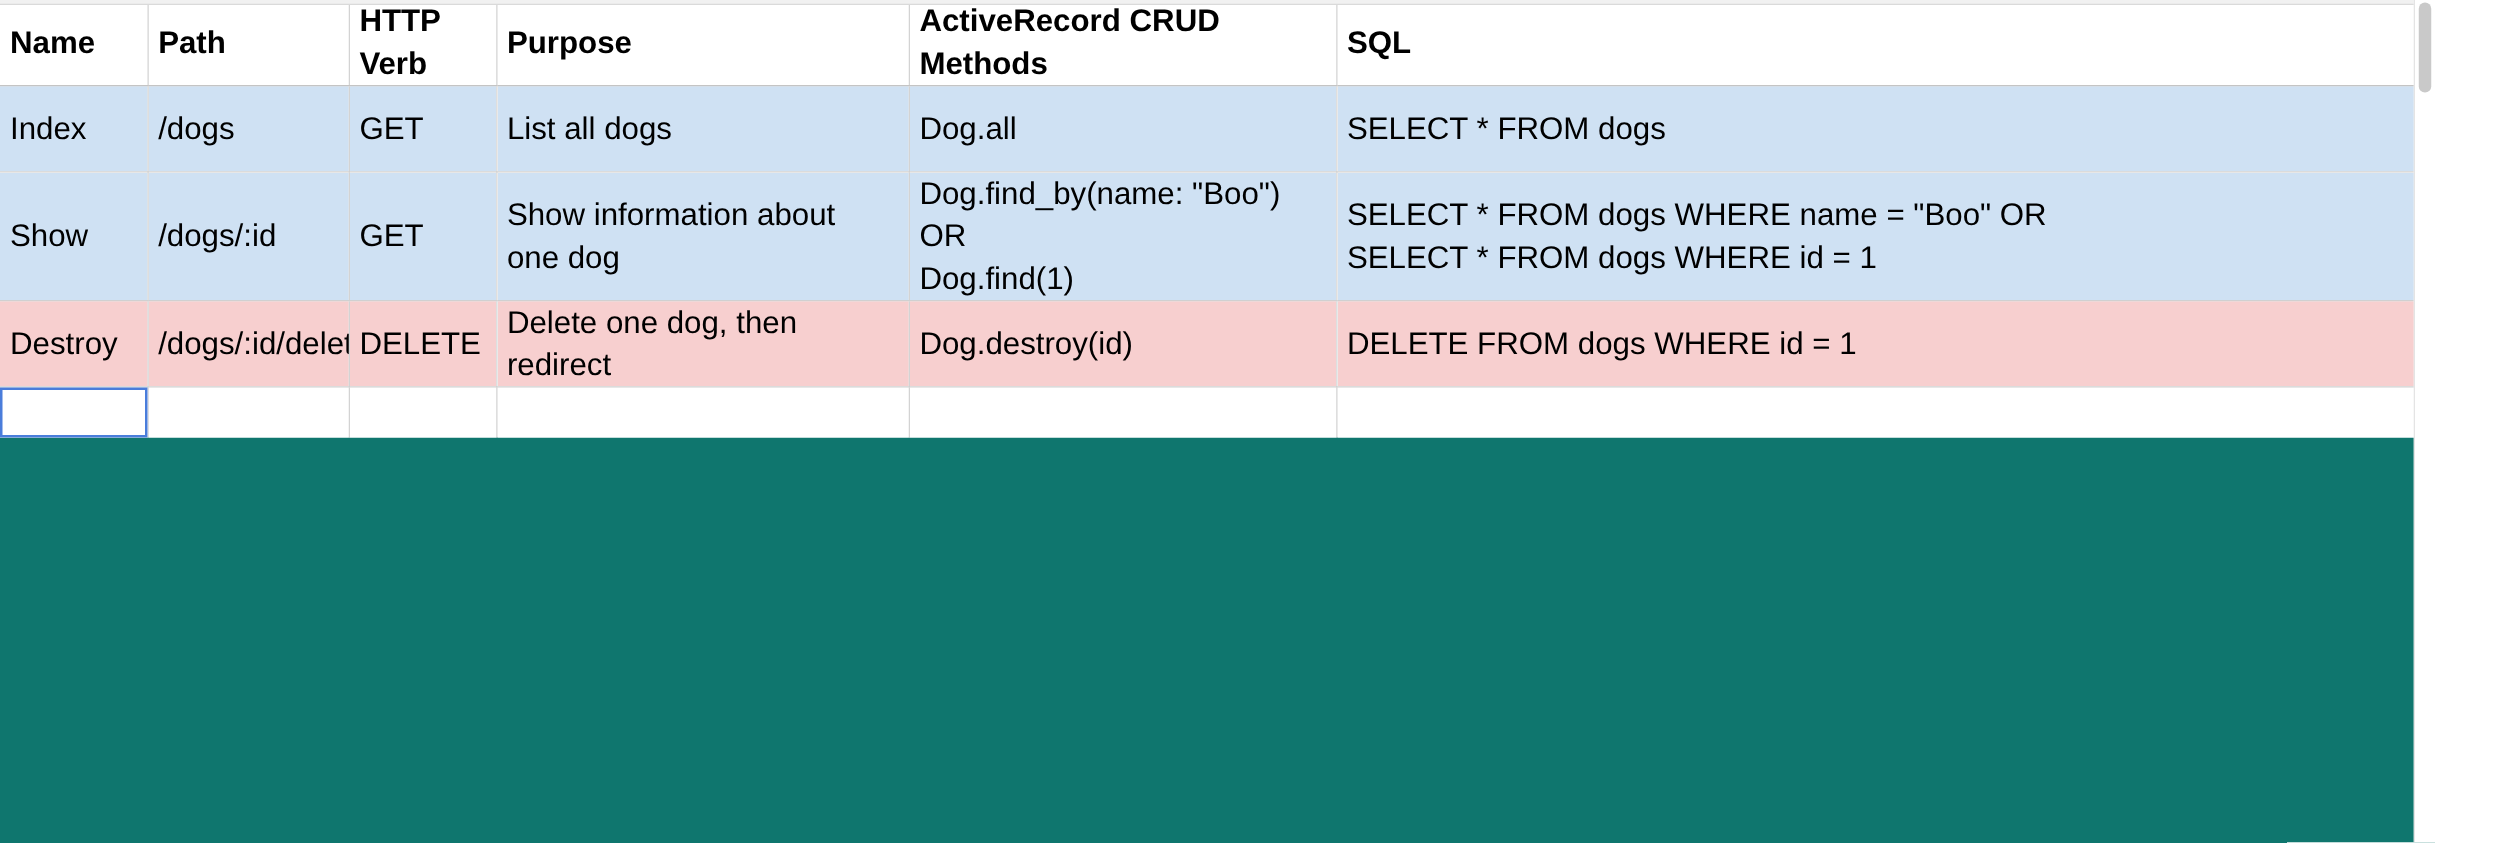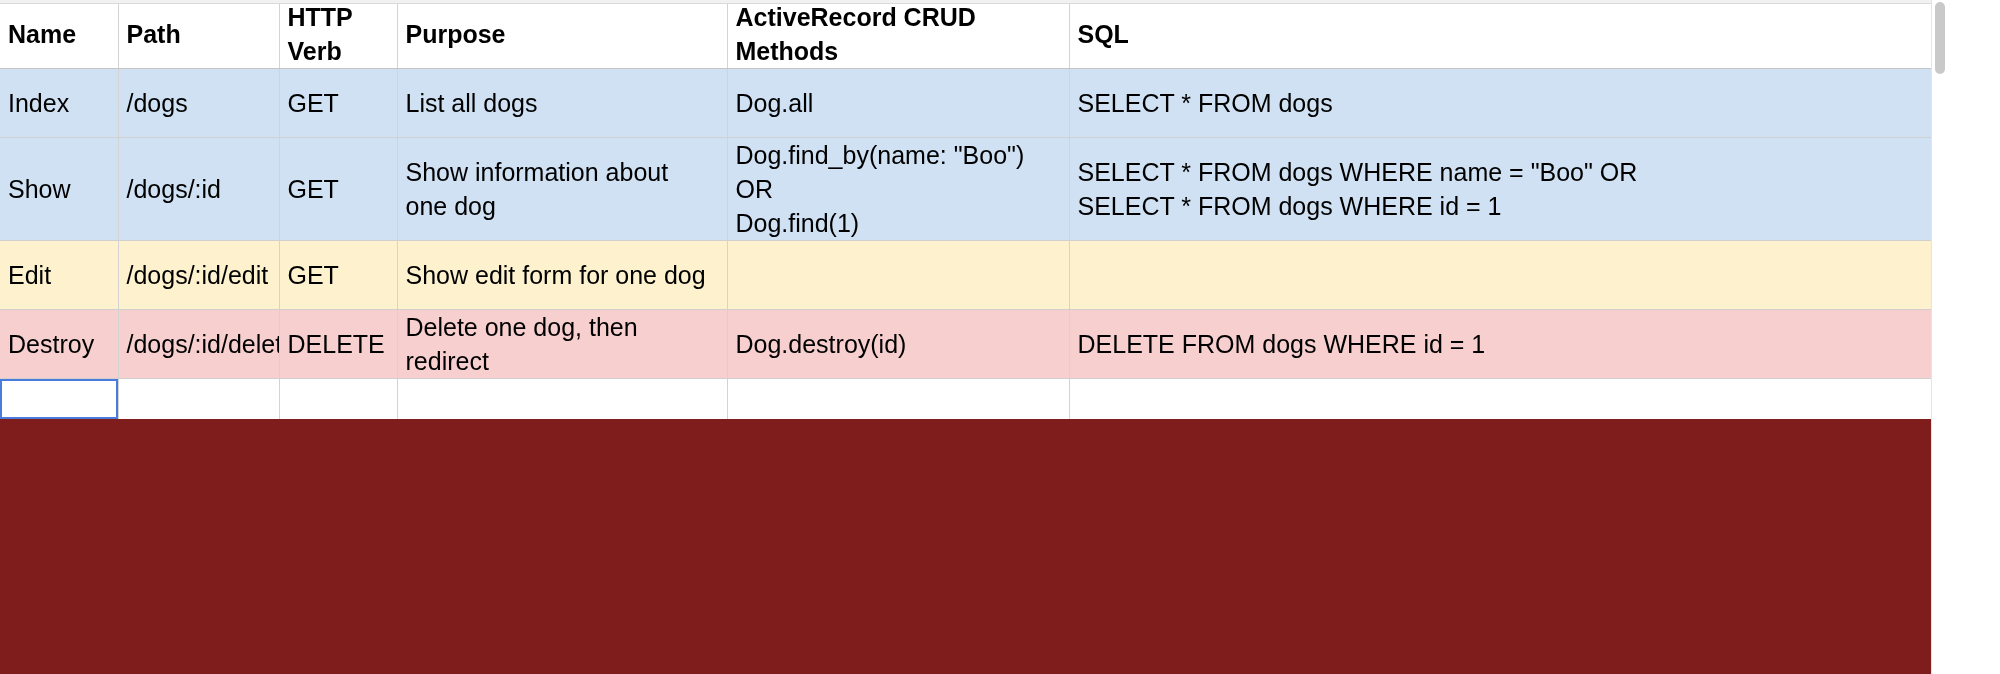--- a/index.html
+++ b/index.html
@@ -10,21 +10,21 @@
   body {
     width: 2000px;
     height: 674px;
     overflow: hidden;
     font-family: "Liberation Sans", sans-serif;
   }
   #sheet {
     position: relative;
     width: 1948px;
     height: 674px;
-    background: #7f1d1d;
+    background: #0f766e;
     overflow: hidden;
   }
   table.grid {
     border-collapse: collapse;
     table-layout: fixed;
     width: 1977px;
     background: #ffffff;
   }
   table.grid td,
   table.grid th {
@@ -150,28 +150,20 @@
         <td style="background: rgb(207, 225, 243);">GET</td>
         <td style="background: rgb(207, 225, 243); margin-left: 34px;">Show information about one dog</td>
         <td style="background: rgb(207, 225, 243);">Dog.find_by(name: "Boo") OR
 Dog.find(1)</td>
         <td style="background: rgb(207, 225, 243);">SELECT * FROM dogs WHERE name = "Boo" OR
 SELECT * FROM dogs WHERE id = 1</td>
       </tr>
 
 
 
-      <tr class="data-row">
-        <td style="background: rgb(253, 242, 205);">Edit</td>
-        <td style="background: rgb(253, 242, 205);">/dogs/:id/edit</td>
-        <td style="background: rgb(253, 242, 205);">GET</td>
-        <td style="background: rgb(253, 242, 205);">Show edit form for one dog</td>
-        <td style="background: rgb(253, 242, 205);"></td>
-        <td style="background: rgb(253, 242, 205);"></td>
-      </tr>
 
 
       <tr class="data-row">
         <td style="background: rgb(247, 207, 207);">Destroy</td>
         <td style="background: rgb(247, 207, 207);">/dogs/:id/delete</td>
         <td style="background: rgb(247, 207, 207);">DELETE</td>
         <td style="background: rgb(247, 207, 207);">Delete one dog, then redirect</td>
         <td style="background: rgb(247, 207, 207);">Dog.destroy(id)</td>
         <td style="background: rgb(247, 207, 207);">DELETE FROM dogs WHERE id = 1</td>
       </tr>

